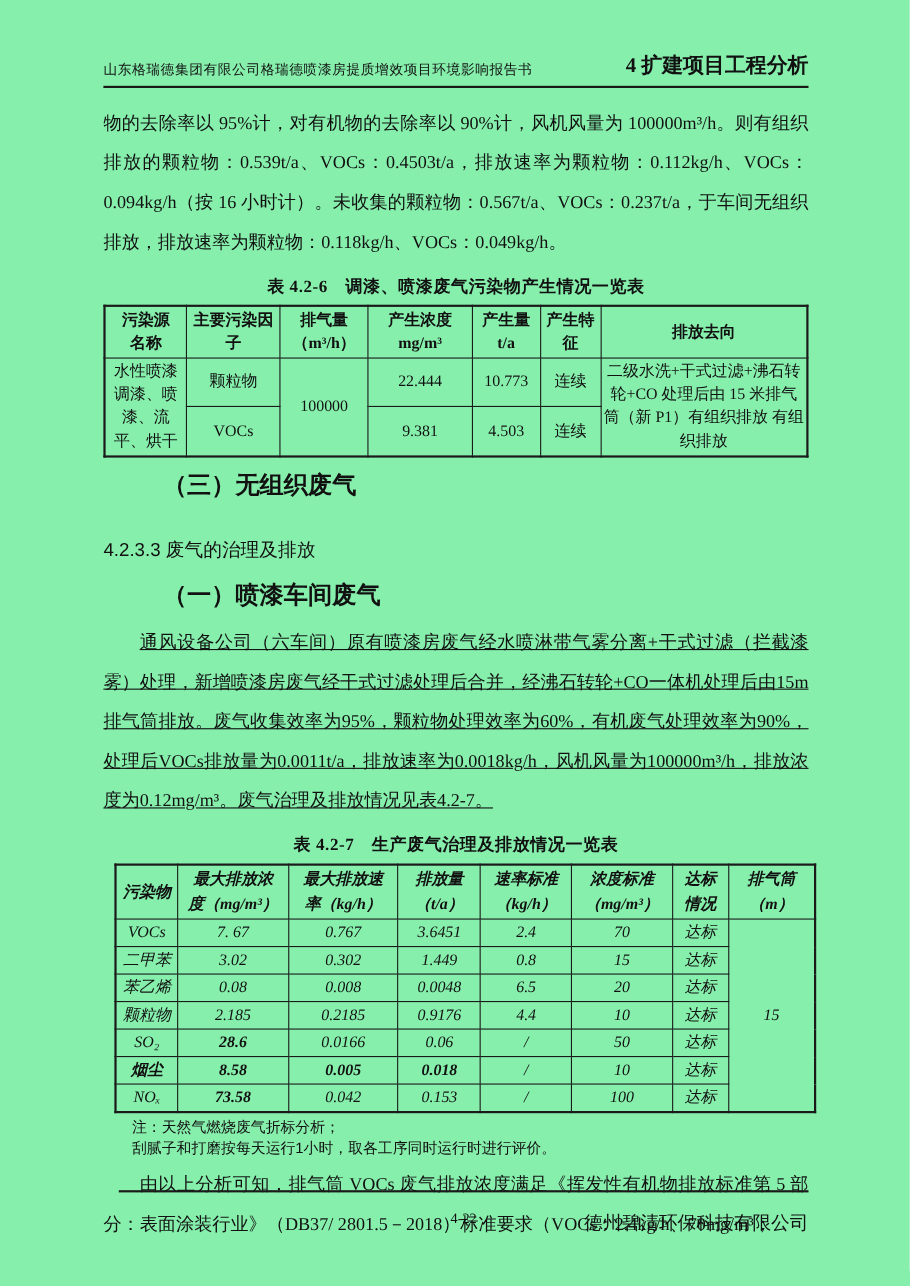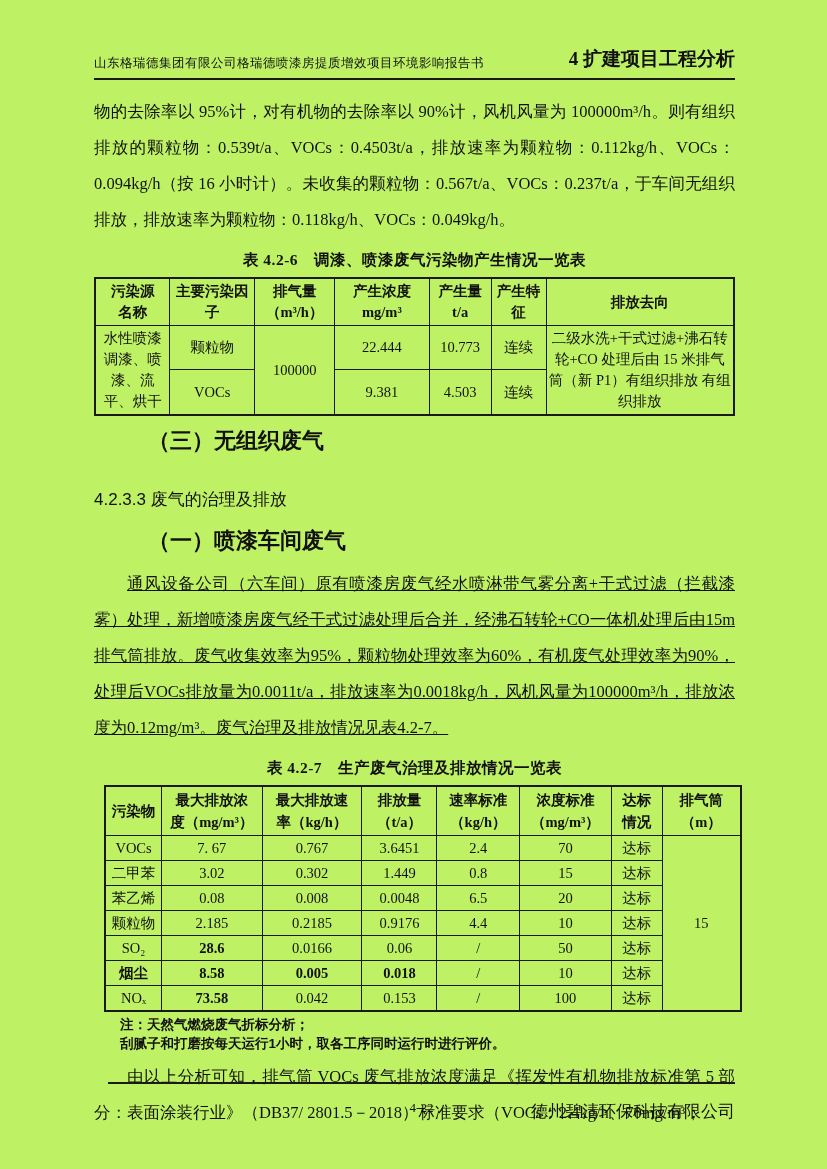--- a/index.html
+++ b/index.html
@@ -2,21 +2,21 @@
 <html lang="zh"><head>
 <meta charset="utf-8">
 <style>
   * { margin: 0; padding: 0; box-sizing: border-box; }
   html, body { background: #e8e8e8; }
   .page {
     position: relative;
     width: 827px;
     height: 1169px;
     margin: 0 auto;
-    background: #bef264;
+    background: #86efac;
     color: #111111;
     font-family: "Liberation Serif", "DejaVu Serif", serif;
     padding: 46px 92px 0 94px;
     overflow: hidden;
   }
   
   .doc-header {
     display: flex;
     justify-content: space-between;
     align-items: flex-end;
@@ -69,29 +69,29 @@
   table { border-width: 2px; }
   th, td {
     text-align: center;
     vertical-align: middle;
     padding: 2px 2px;
     line-height: 1.45;
     overflow: hidden;
   }
   th { font-weight: bold; white-space: pre-line; }
   td.b { font-weight: bold; }
-  .t427 { width: 638px; margin-left: 10px; }
+  .t427 { width: 638px; margin-left: 10px; font-style: italic; }
   .t427 td { line-height: 21px; padding: 1.5px 2px; }
   .t427 th { line-height: 22px; }
   
   .tbl-notes {
     margin-left: 26px;
     margin-top: 3px;
     font-size: 13.5px;
-    font-weight: bold;
+    font-weight: normal;
     line-height: 19px;
     font-family: "Liberation Sans", "DejaVu Sans", sans-serif;
   }
   
   .doc-footer {
     position: absolute;
     left: 108px;
     right: 92px;
     top: 1082px;
     border-top: 2px solid #1a1a1a;

